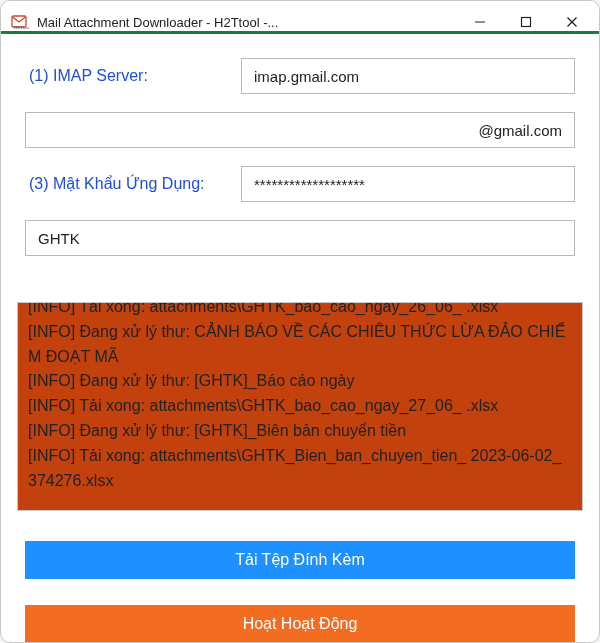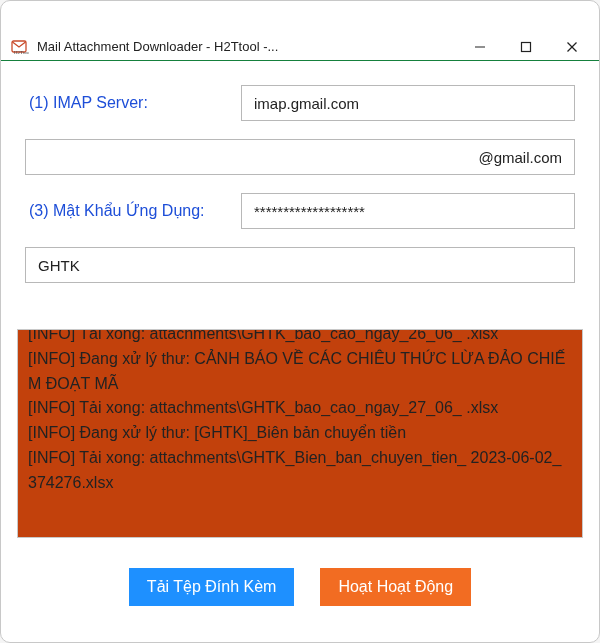--- a/index.html
+++ b/index.html
@@ -19,22 +19,21 @@
       display: flex;
       flex-direction: column;
       overflow: hidden;
     }
     .titlebar {
       height: 40px;
       display: flex;
       align-items: center;
       padding: 12px 4px 0 10px;
       background: #ffffff;
-      border-bottom: 1px solid #15803d;
-      margin-top: 20px;
+      border-bottom: 3px solid #15803d;
     }
     .app-icon {
       width: 18px;
       height: 18px;
       margin-right: 8px;
       display: flex;
       align-items: center;
       justify-content: center;
     }
     .title-text {
@@ -106,20 +105,21 @@
     .log-box .log-inner {
       position: relative;
       top: -14px;
     }
     .btn-row {
       display: flex;
       justify-content: center;
       gap: 26px;
       margin-top: 30px;
       margin-bottom: 16px;
+      flex-direction: column;
     }
     .btn {
       border: none;
       padding: 10px 18px;
       font-size: 16px;
       color: #fff;
       font-family: inherit;
       cursor: pointer;
     }
     .btn-primary { background: #1e90ff; }
@@ -175,20 +175,21 @@
     </div>
 
     <div class="form-row">
       <input class="form-input" type="text" value="GHTK" style="">
     </div>
 
     <div class="log-box">
       <div class="log-inner" id="log-inner">
           <div>[INFO] Tải xong: attachments\GHTK_bao_cao_ngay_26_06_          .xlsx</div>
           <div>[INFO] Đang xử lý thư: CẢNH BÁO VỀ CÁC CHIÊU THỨC LỪA ĐẢO CHIẾM ĐOẠT MÃ</div>
+          <div>[INFO] Đang xử lý thư: [GHTK]_Báo cáo ngày</div>
           <div>[INFO] Tải xong: attachments\GHTK_bao_cao_ngay_27_06_               .xlsx</div>
           <div>[INFO] Đang xử lý thư: [GHTK]_Biên bản chuyển tiền</div>
           <div>[INFO] Tải xong: attachments\GHTK_Bien_ban_chuyen_tien_                2023-06-02_        374276.xlsx</div>
         </div>
     </div>
 
     <div class="btn-row">
       <button class="btn btn-primary">Tải Tệp Đính Kèm</button>
       <button class="btn btn-danger">Hoạt Hoạt Động</button>
     </div>

